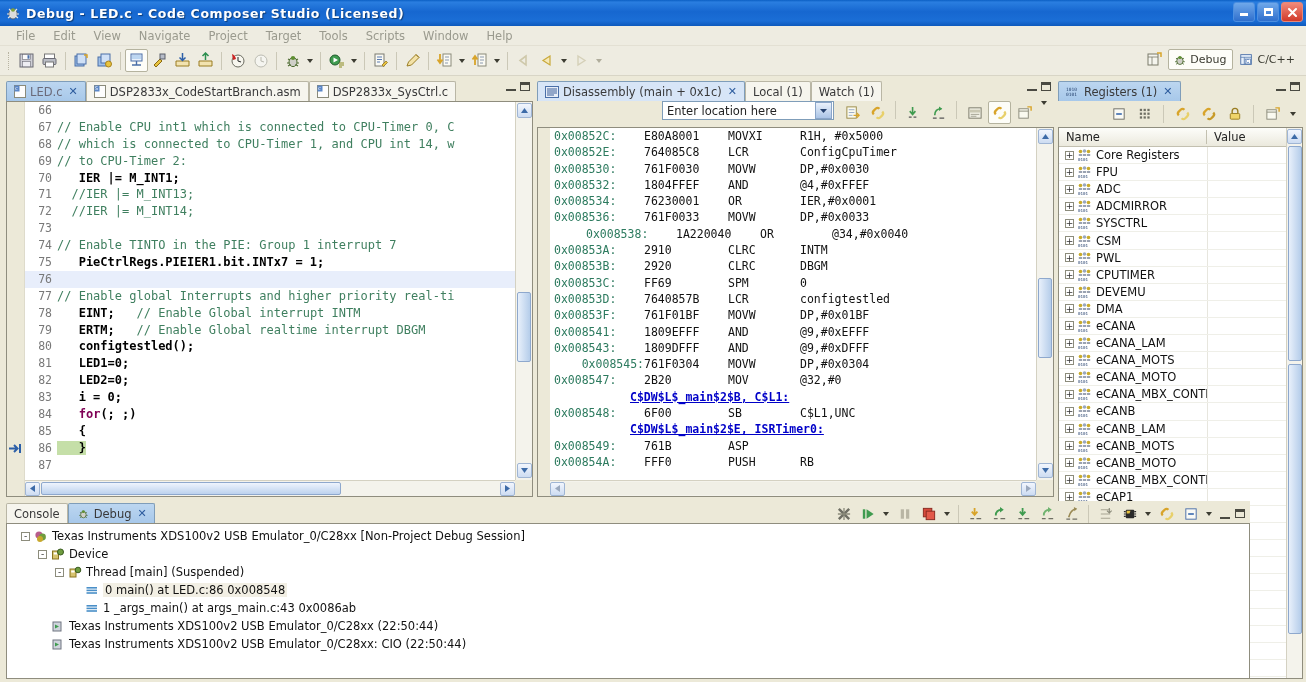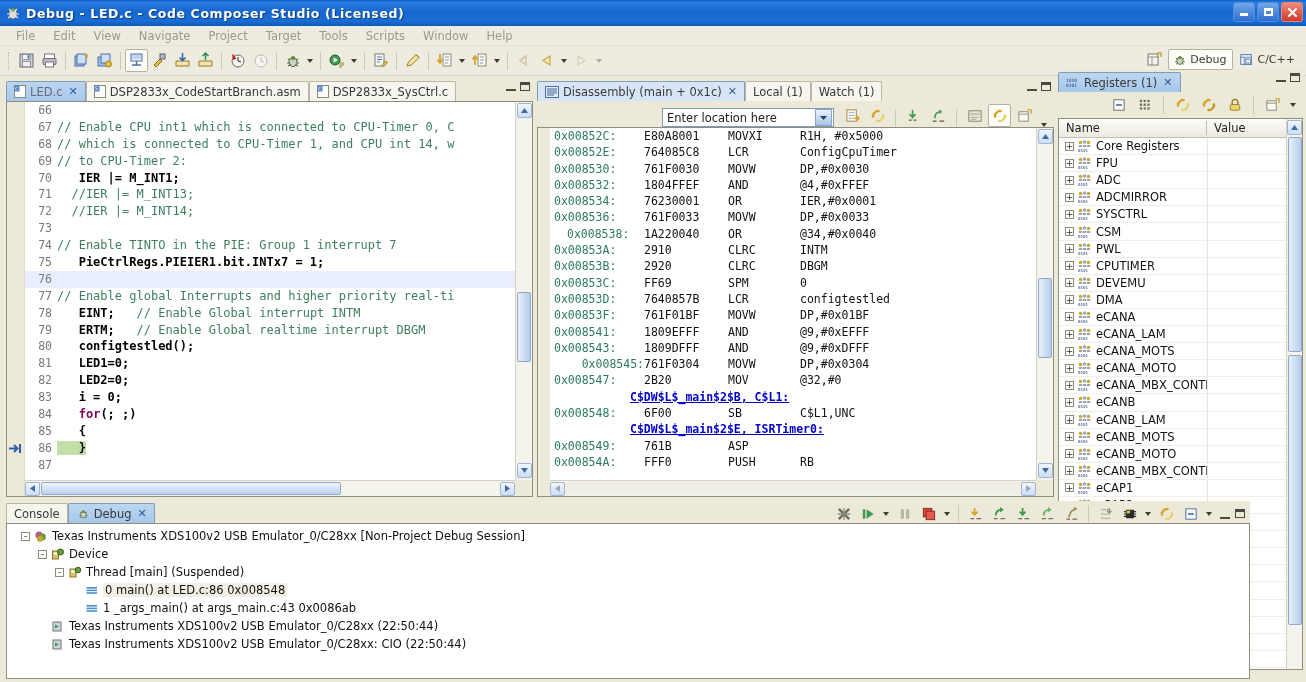--- a/index.html
+++ b/index.html
@@ -153,21 +153,21 @@
     background: linear-gradient(to bottom,#eef4fd,#bdd2ee);
   }
   .corner-box {
     position: absolute; right: 0; bottom: 0; width: 17px; height: 16px; background: #ece9d8;
   }
 
   
   #disasm-panel { left: 537px; top: 79px; width: 517px; height: 418px; }
   .disasm-toolbar {
     position: absolute; left: 0; top: 22px; right: 0; height: 26px;
-    background: #ece9d8; display: flex; align-items: flex-end; justify-content: flex-end;
+    background: #ece9d8; display: flex; align-items: flex-start; justify-content: flex-end;
     padding-right: 4px; gap: 2px;
   }
   .loc-input {
     width: 172px; height: 19px; border: 1px solid #7f9db9; background: #fff;
     display: flex; align-items: center; font-size: 11.5px; padding-left: 4px;
     color: #222; font-family: "DejaVu Sans", sans-serif; margin-right: 5px;
   }
   .loc-drop {
     width: 17px; height: 17px; margin-left: auto; margin-right: 1px;
     background: linear-gradient(to bottom,#eaf1fb,#aac4e6); border: 1px solid #8aa5c8;
@@ -185,21 +185,21 @@
     height: 16.3px; line-height: 16.3px; font-size: 11.5px; white-space: pre;
     font-family: "DejaVu Sans Mono", monospace;
   }
   .d-addr { color: #2c7a5e; display: inline-block; width: 94px; }
   .d-op { color: #111; display: inline-block; width: 84px; }
   .d-mn { color: #111; display: inline-block; width: 72px; }
   .d-ar { color: #111; }
   .d-label { color: #0000c8; font-weight: bold; padding-left: 80px; text-decoration: underline; }
 
   
-  #reg-panel { left: 1058px; top: 70px; width: 245px; height: 600px; }
+  #reg-panel { left: 1058px; top: 79px; width: 245px; height: 600px; }
   .reg-toolbar {
     position: absolute; left: 0; top: 22px; right: 0; height: 26px; background: #ece9d8;
     display: flex; align-items: center; justify-content: flex-end; gap: 3px; padding-right: 4px;
   }
   .reg-body {
     position: absolute; left: 0; top: 48px; right: 0; bottom: 0;
     border: 1px solid #8f8d7e; background: #fff; overflow: hidden;
   }
   .reg-head {
     height: 19px; background: linear-gradient(to bottom,#fdfdfa,#ebe9dd);
@@ -647,21 +647,21 @@
   </div>
   <div class="disasm-body">
     <div class="dis-mark"></div>
     <div class="dis-rows" id="disasm-rows">
         <div class="dis-line"><span class="d-addr" style="padding-left: 4px;">0x00852C:</span><span class="d-op">E80A8001</span><span class="d-mn">MOVXI</span><span class="d-ar">R1H, #0x5000</span></div>
         <div class="dis-line"><span class="d-addr" style="padding-left: 4px;">0x00852E:</span><span class="d-op">764085C8</span><span class="d-mn">LCR</span><span class="d-ar">ConfigCpuTimer</span></div>
         <div class="dis-line"><span class="d-addr" style="padding-left: 4px;">0x008530:</span><span class="d-op">761F0030</span><span class="d-mn">MOVW</span><span class="d-ar">DP,#0x0030</span></div>
         <div class="dis-line"><span class="d-addr" style="padding-left: 4px;">0x008532:</span><span class="d-op">1804FFEF</span><span class="d-mn">AND</span><span class="d-ar">@4,#0xFFEF</span></div>
         <div class="dis-line"><span class="d-addr" style="padding-left: 4px;">0x008534:</span><span class="d-op">76230001</span><span class="d-mn">OR</span><span class="d-ar">IER,#0x0001</span></div>
         <div class="dis-line"><span class="d-addr" style="padding-left: 4px;">0x008536:</span><span class="d-op">761F0033</span><span class="d-mn">MOVW</span><span class="d-ar">DP,#0x0033</span></div>
-        <div class="dis-line"><span class="d-addr" style="padding-left: 17px;">0x008538:</span><span class="d-op">1A220040</span><span class="d-mn">OR</span><span class="d-ar">@34,#0x0040</span></div>
+        <div class="dis-line"><span class="d-addr" style="padding-left: 4px; margin-left: 32px;">0x008538:</span><span class="d-op">1A220040</span><span class="d-mn">OR</span><span class="d-ar">@34,#0x0040</span></div>
         <div class="dis-line"><span class="d-addr" style="padding-left: 4px;">0x00853A:</span><span class="d-op">2910</span><span class="d-mn">CLRC</span><span class="d-ar">INTM</span></div>
         <div class="dis-line"><span class="d-addr" style="padding-left: 4px;">0x00853B:</span><span class="d-op">2920</span><span class="d-mn">CLRC</span><span class="d-ar">DBGM</span></div>
         <div class="dis-line"><span class="d-addr" style="padding-left: 4px;">0x00853C:</span><span class="d-op">FF69</span><span class="d-mn">SPM</span><span class="d-ar">0</span></div>
         <div class="dis-line"><span class="d-addr" style="padding-left: 4px;">0x00853D:</span><span class="d-op">7640857B</span><span class="d-mn">LCR</span><span class="d-ar">configtestled</span></div>
         <div class="dis-line"><span class="d-addr" style="padding-left: 4px;">0x00853F:</span><span class="d-op">761F01BF</span><span class="d-mn">MOVW</span><span class="d-ar">DP,#0x01BF</span></div>
         <div class="dis-line"><span class="d-addr" style="padding-left: 4px;">0x008541:</span><span class="d-op">1809EFFF</span><span class="d-mn">AND</span><span class="d-ar">@9,#0xEFFF</span></div>
         <div class="dis-line"><span class="d-addr" style="padding-left: 4px;">0x008543:</span><span class="d-op">1809DFFF</span><span class="d-mn">AND</span><span class="d-ar">@9,#0xDFFF</span></div>
         <div class="dis-line"><span class="d-addr" style="padding-left: 12px; text-align: right;">0x008545:</span><span class="d-op">761F0304</span><span class="d-mn">MOVW</span><span class="d-ar">DP,#0x0304</span></div>
         <div class="dis-line"><span class="d-addr" style="padding-left: 4px;">0x008547:</span><span class="d-op">2B20</span><span class="d-mn">MOV</span><span class="d-ar">@32,#0</span></div>
         <div class="dis-line"><span class="d-label">C$DW$L$_main$2$B, C$L1:</span></div>

